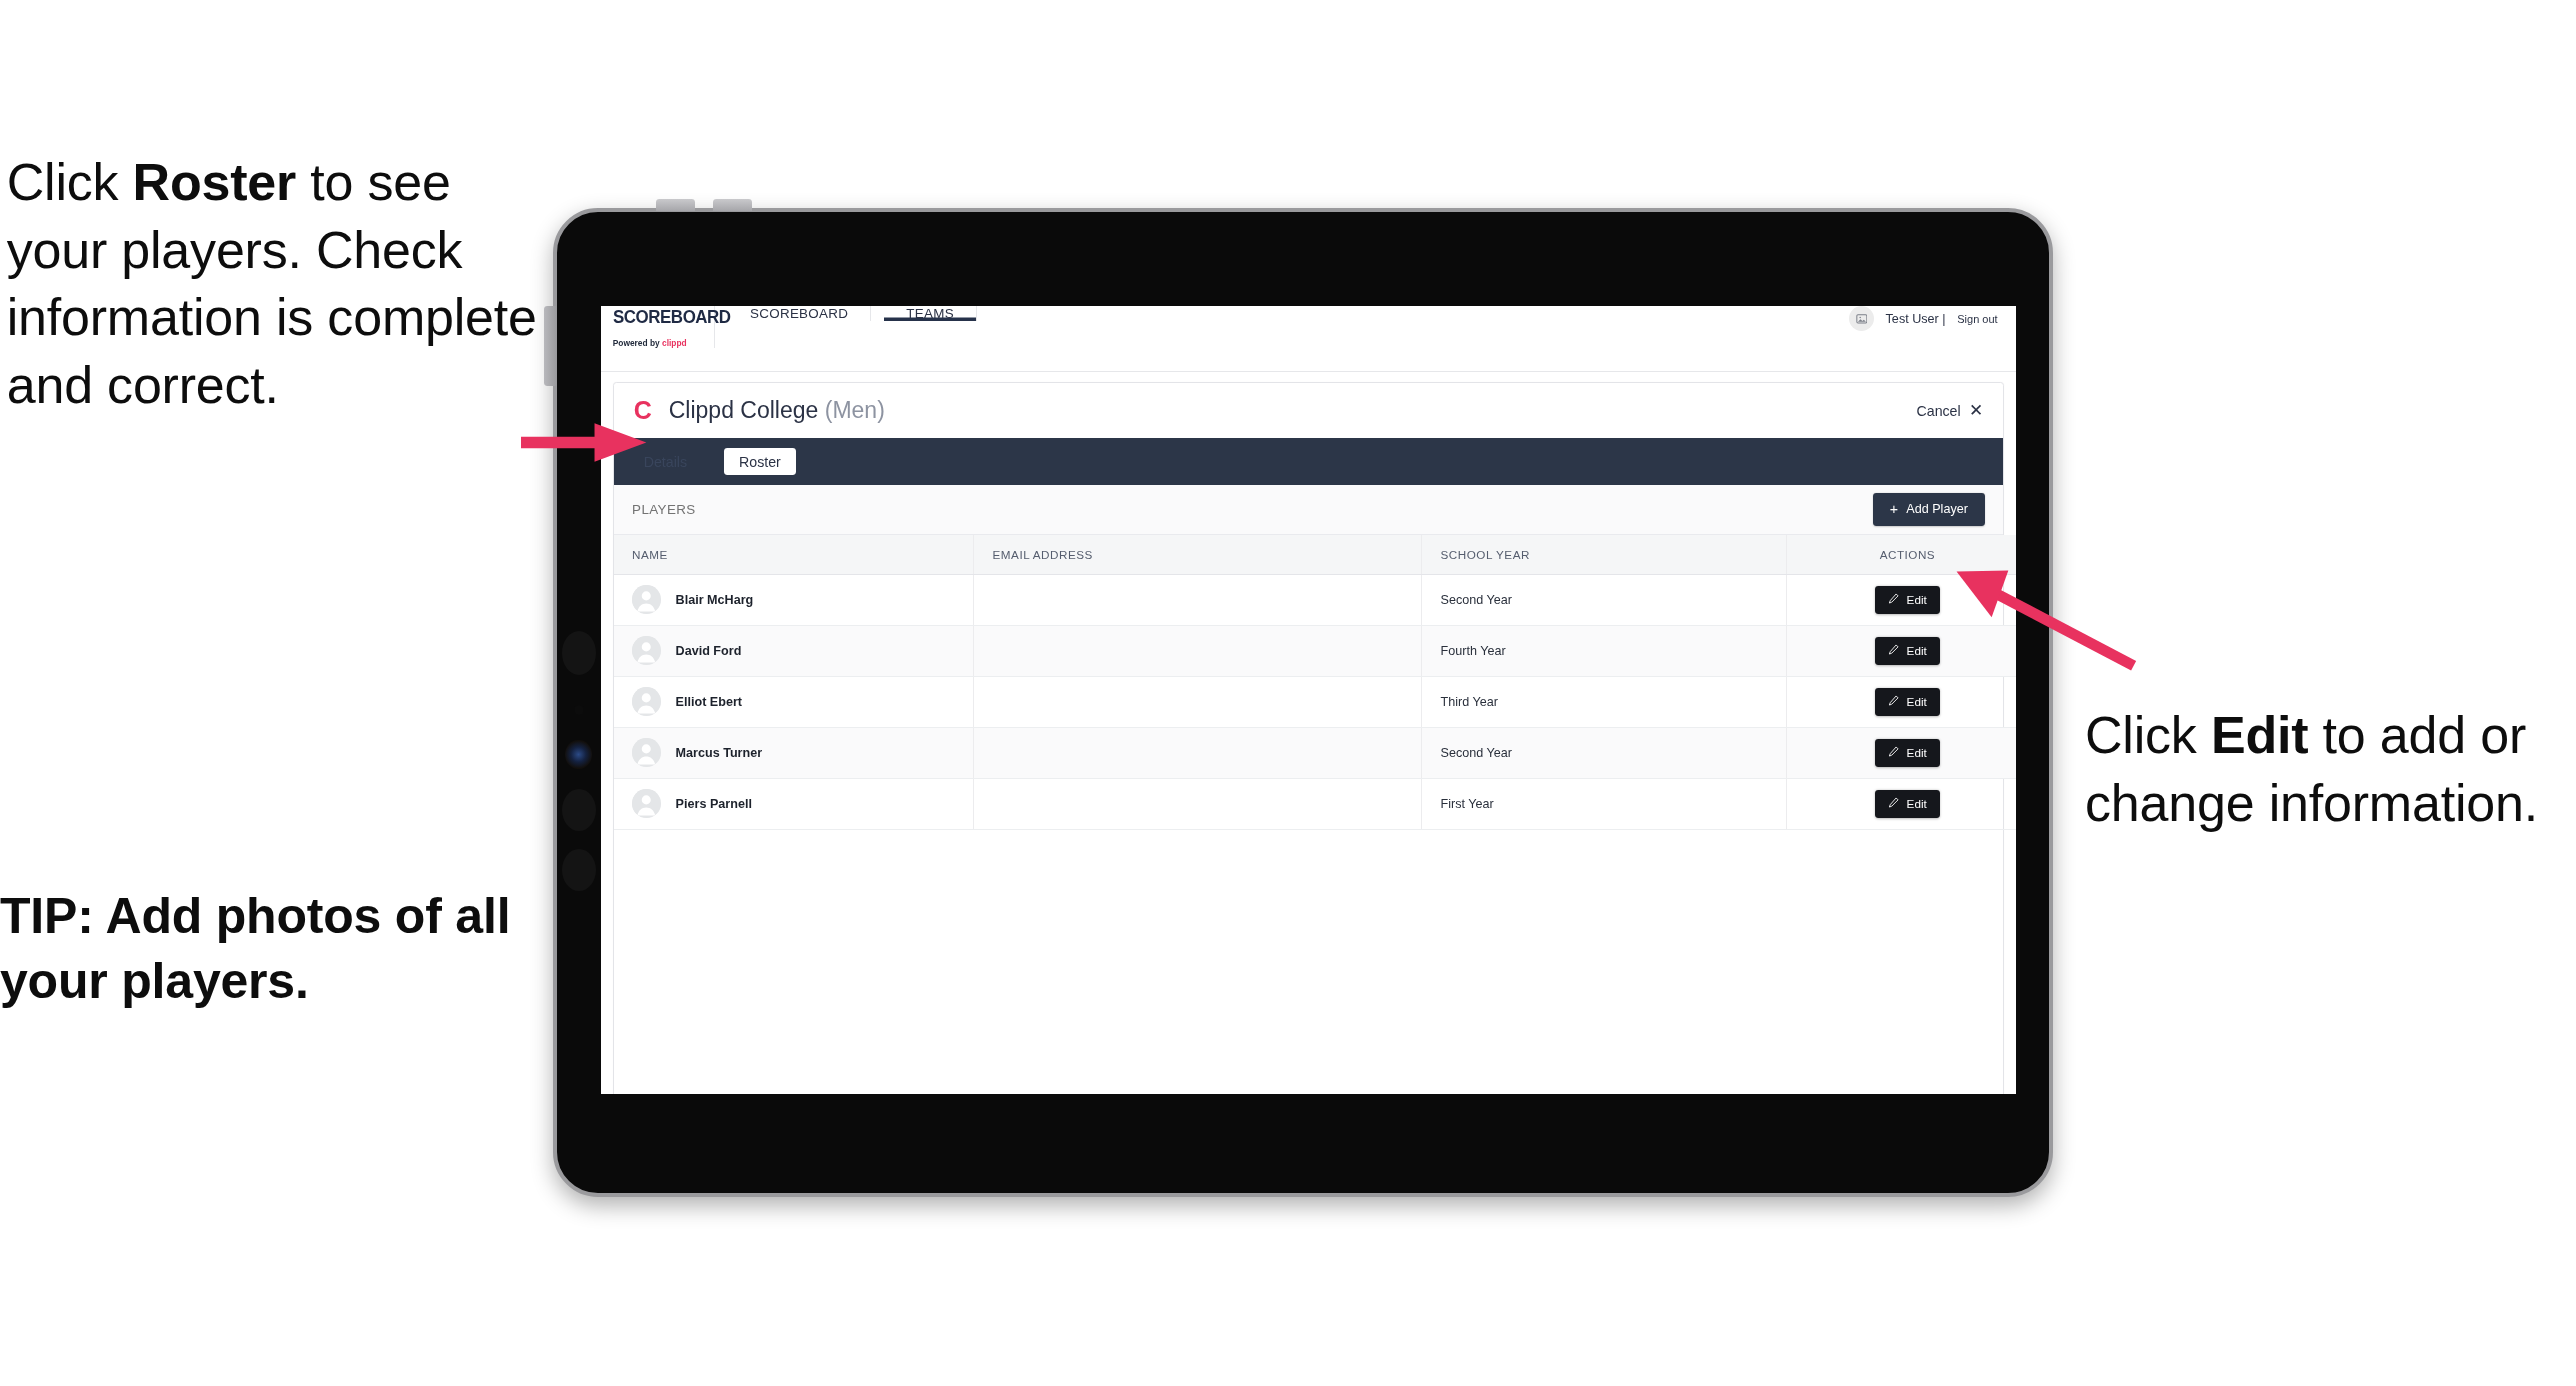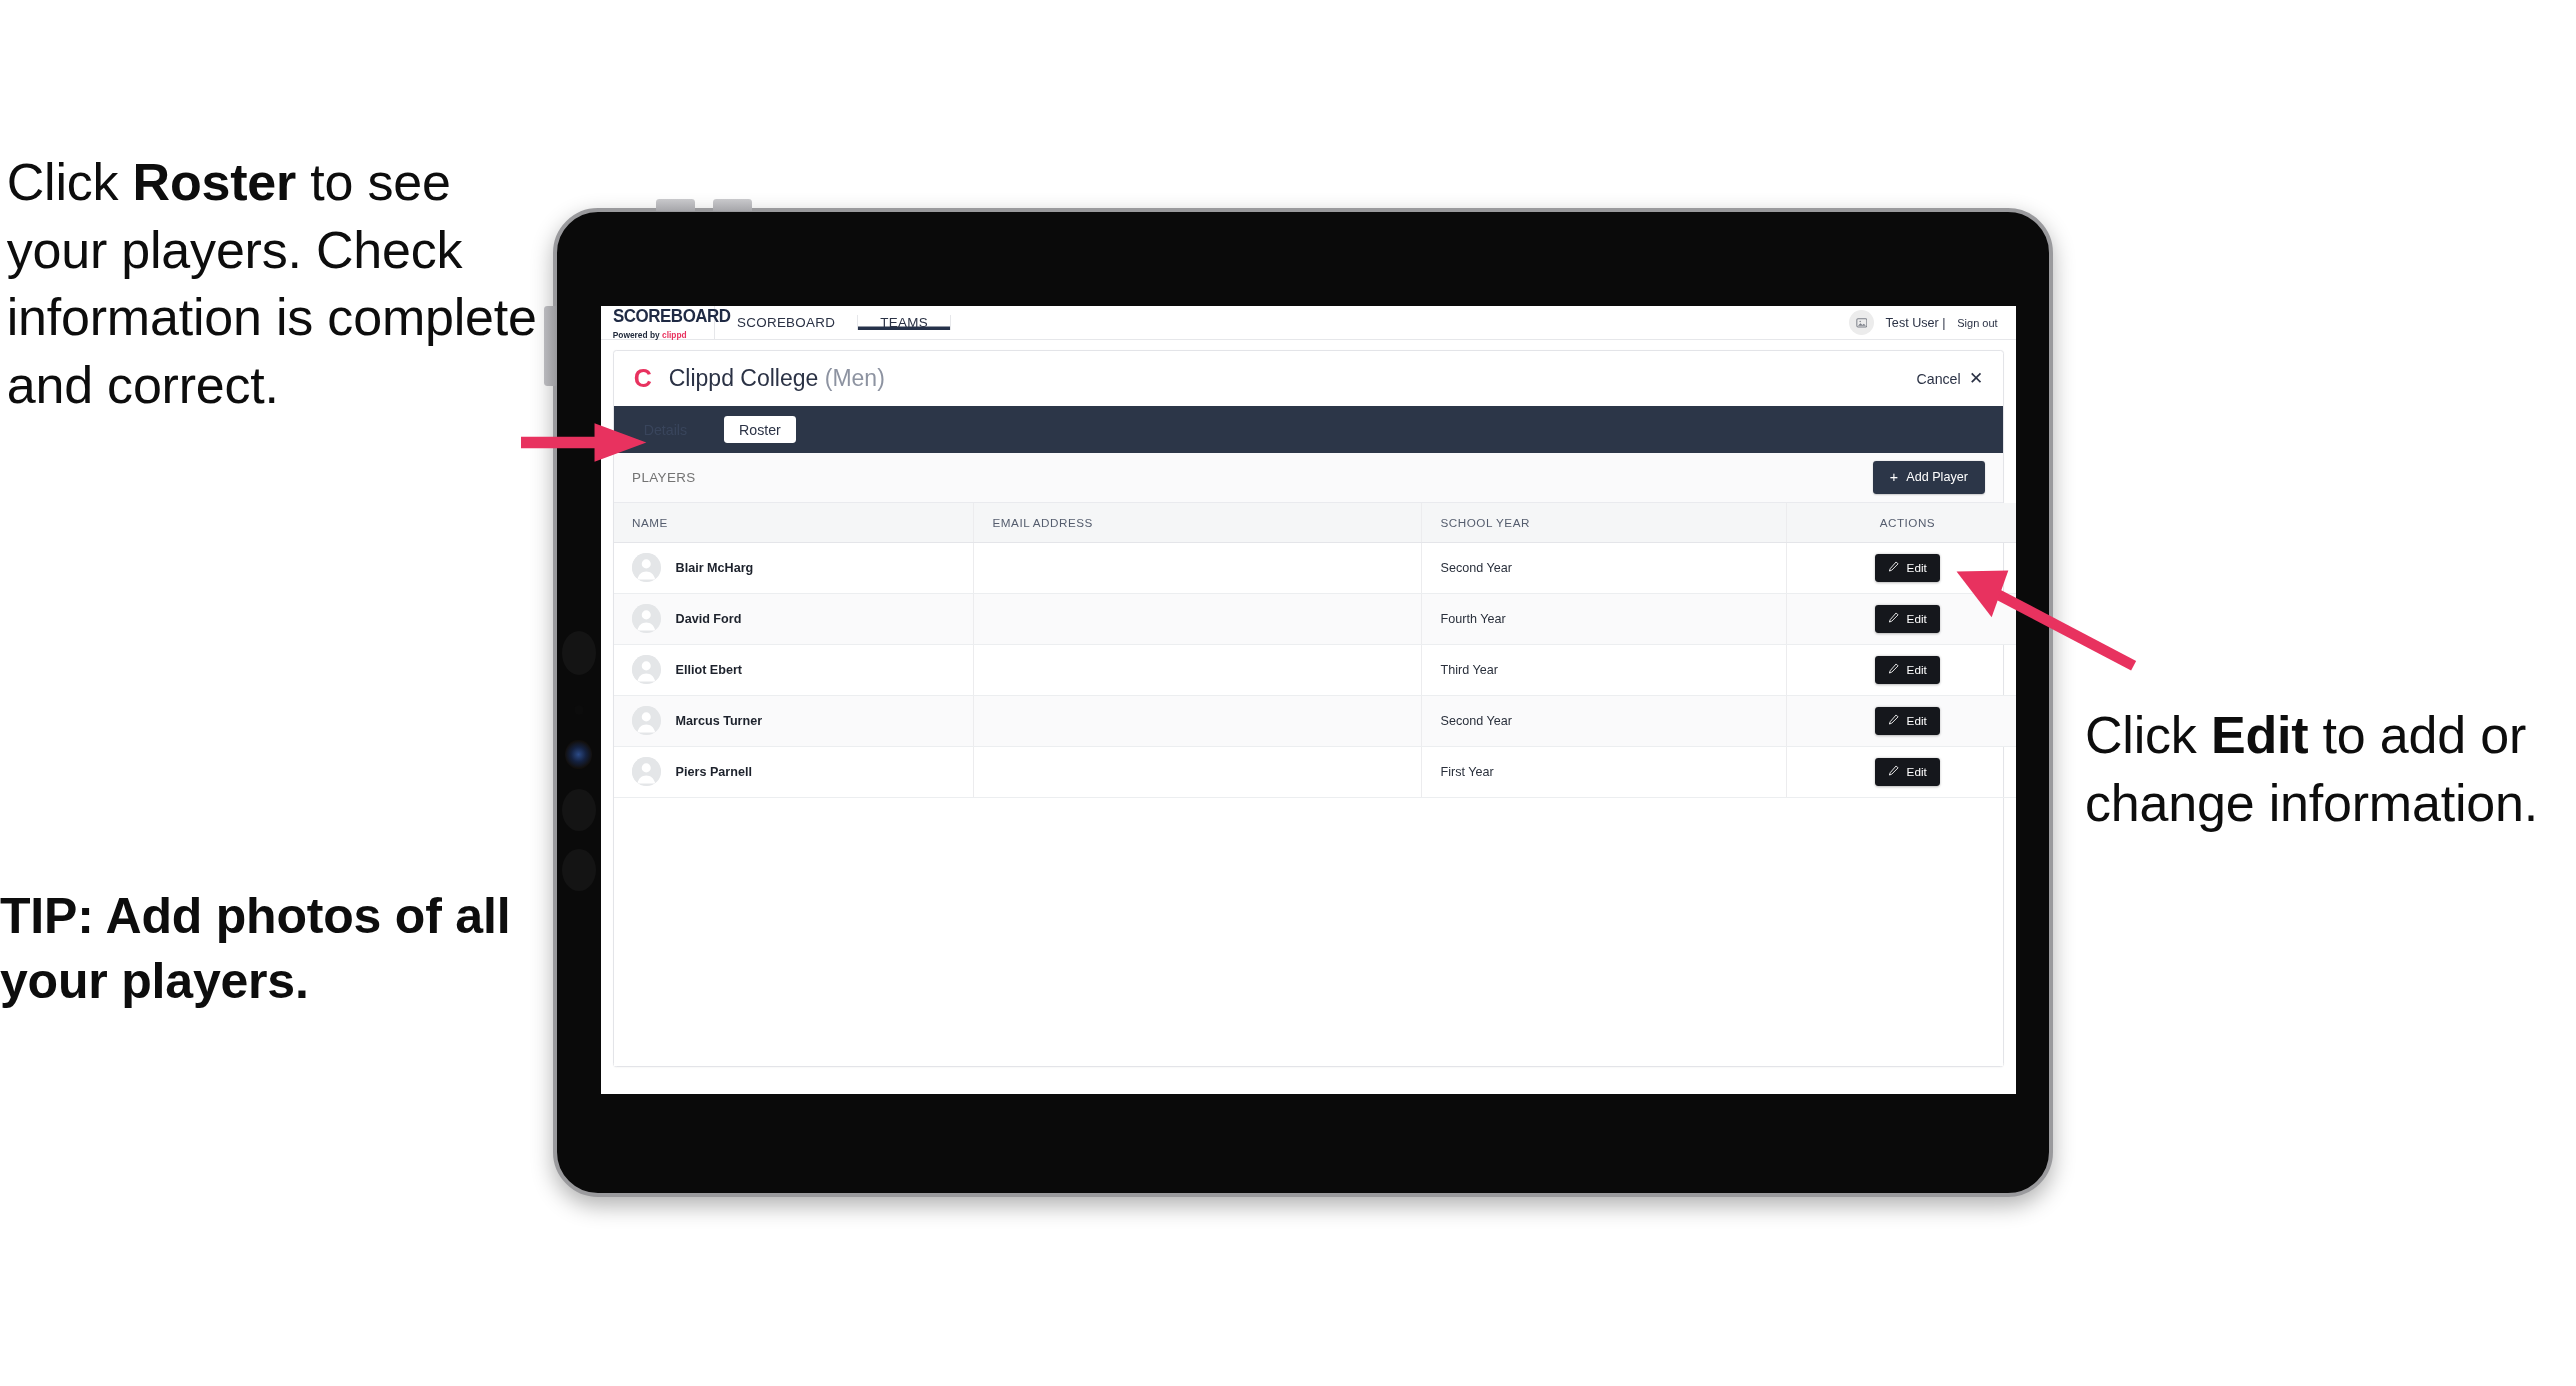--- a/index.html
+++ b/index.html
@@ -65,34 +65,34 @@
   
   .screen {
     position: absolute; left: 44px; top: 94px;
     width: 1415px; height: 788px;
     background: #ffffff;
     overflow: hidden;
   }
 
   
   .topnav {
-    height: 34px; background: #ffffff;
+    height: 66px; background: #ffffff;
     border-bottom: 1.7px solid #e6e7ea;
-    display: flex; align-items: center; position: relative;
+    display: flex; align-items: flex-start; position: relative; gap: 13px;
   }
   .brand {
     width: 114px; display:flex; flex-direction:column; justify-content:center;
     padding-left: 11.7px; border-right: 0.8px solid #e6e7ea;
   }
   .brand-main {
     font-size: 18.4px; font-weight: 700; color: #1f2a44;
     letter-spacing: -0.5px; font-family: "Liberation Sans", sans-serif;
     transform: scaleX(0.92); transform-origin: left center;
   }
-  .brand-sub { font-size: 8.4px; color: #222b3c; font-weight: 600; margin-top: 3px; }
+  .brand-sub { font-size: 8.4px; color: #222b3c; font-weight: 600; margin-top: 10px; }
   .brand-sub .pink { color: #e8325f; font-weight: 700; }
   .navtab {
     display: flex; align-items: center; padding: 0 22px;
     font-size: 13.4px; color: #2b3245; letter-spacing: 0.3px;
     border-right: 0.8px solid #e6e7ea; cursor: pointer;
   }
   .navtab.active { box-shadow: inset 0 -3.4px 0 #26324a; }
   .nav-spacer { flex: 1; border-right: 0.8px solid #e6e7ea; }
   .nav-user {
     display: flex; align-items: center; gap: 11.7px; padding: 0 18.4px;

